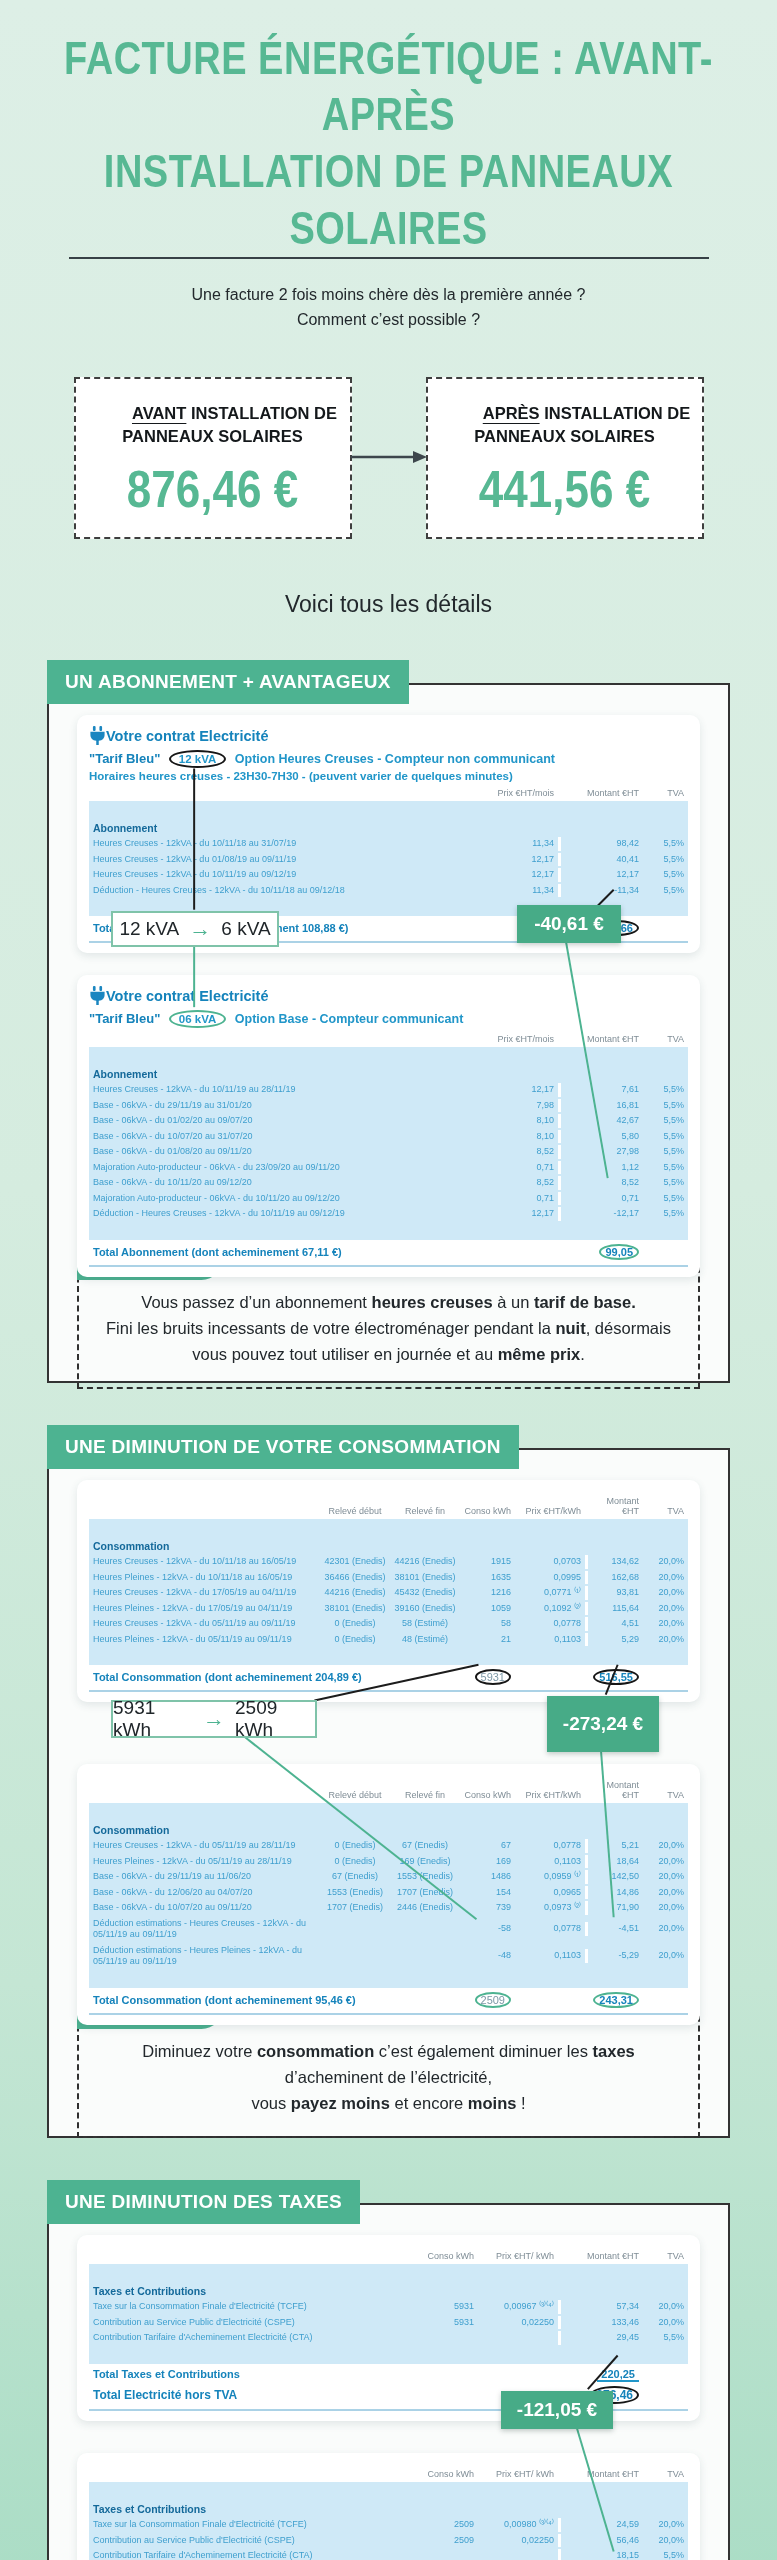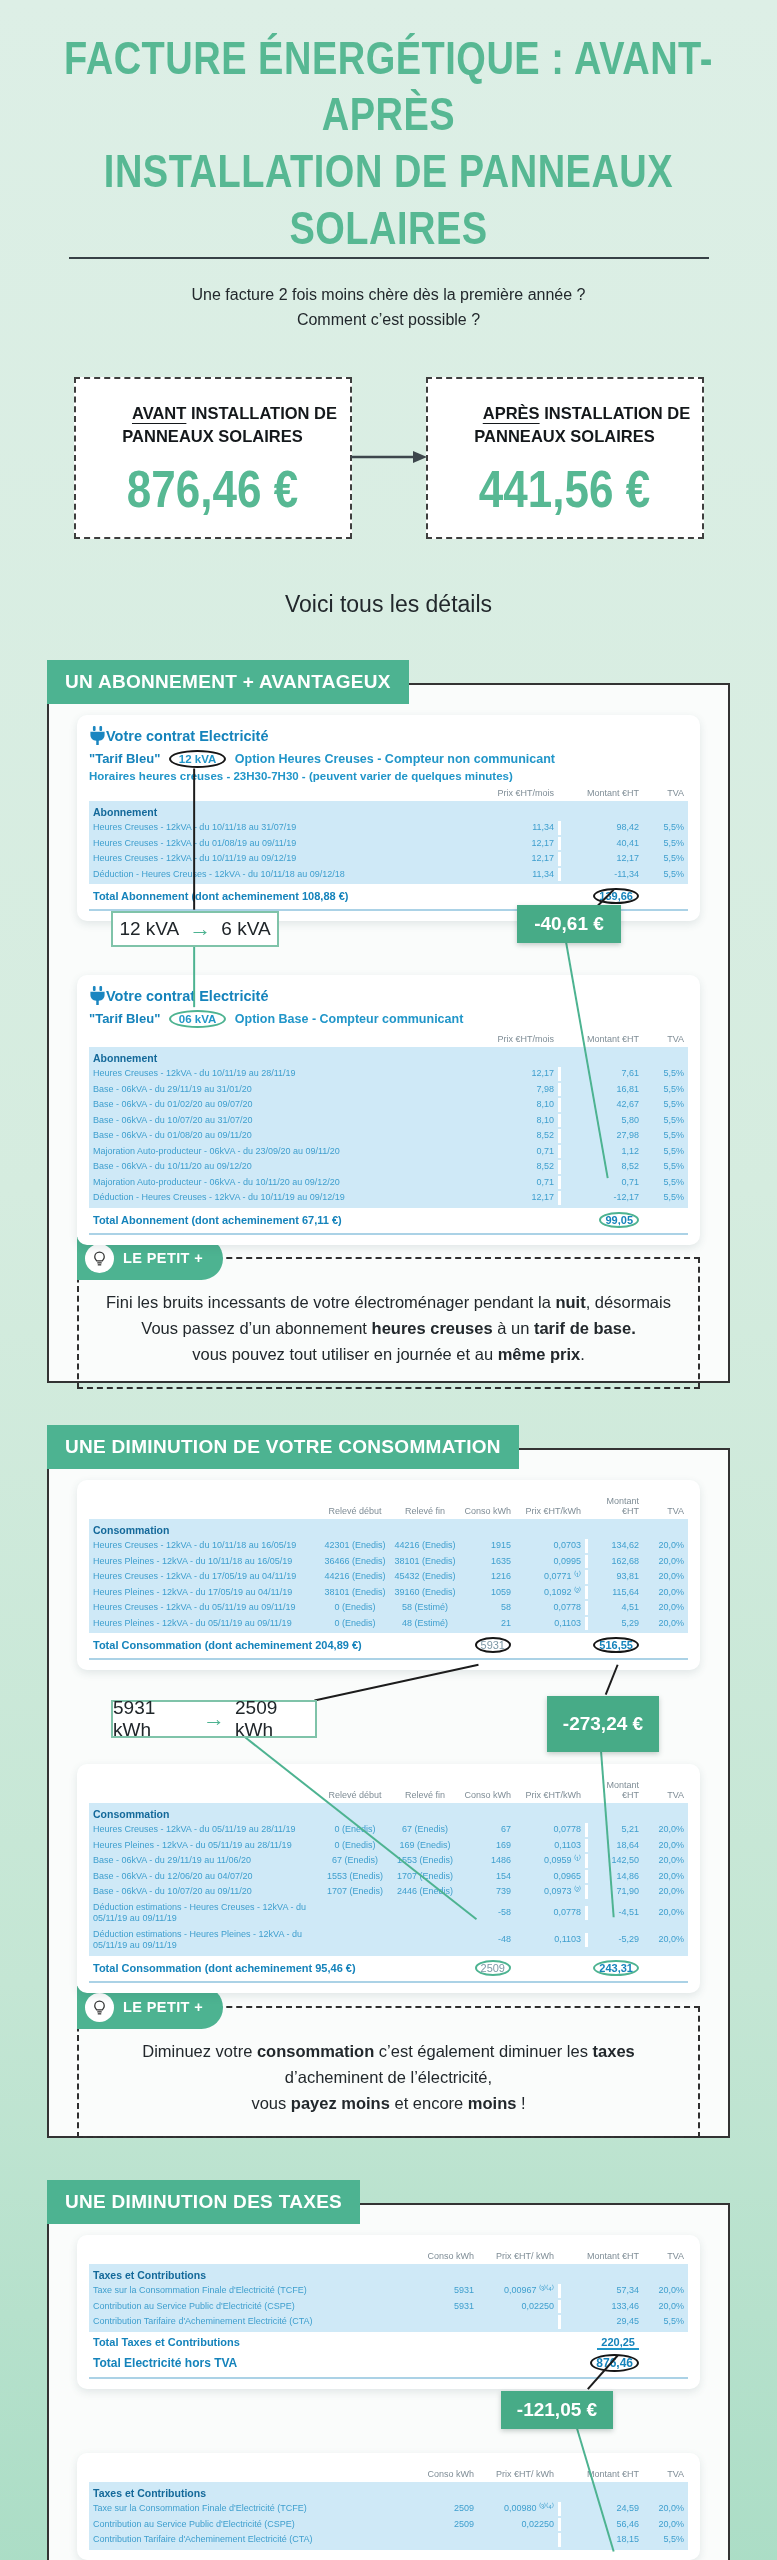--- a/index.html
+++ b/index.html
@@ -35,21 +35,21 @@
           box-shadow:0 3px 9px rgba(40,70,80,.12); padding:10px 12px; z-index:1; }
 
   .contract-head { display:flex; align-items:center; gap:0; color:#1583bb; font-weight:bold; font-size:14.5px; height:22px;}
   .tarif-line { margin-top:3px; font-size:12.5px; color:#2196c9; font-weight:bold; }
   .tarif-name { color:#1583bb; font-size:13px; }
   .kva-pill { display:inline-block; border:2px solid #161616; border-radius:50%; padding:1px 8px; margin:0 5px; font-size:11.5px; }
   .kva-pill.green { border-color:#4db391; }
   .horaires { margin-top:2px; font-size:11.5px; color:#2196c9; font-weight:bold; }
 
   .thead { display:flex; align-items:flex-end; font-size:9px; color:#7f8d96; margin-top:6px; padding-bottom:3px; }
-  .rows-block { background:#cfe9f7; padding:2px 0; }
+  .rows-block { background:#cfe9f7; padding:18px 0; }
   .tgroup { font-size:10.5px; font-weight:bold; color:#14699a; padding:3px 4px 2px; }
   .trow { display:flex; align-items:center; font-size:9px; color:#3f9fce; line-height:11.5px; padding:1px 0; }
   .trow span { padding:1px 4px; }
   .c-label { flex:1; text-align:left; }
   .c-prix { width:75px; text-align:right; }
   .c-montant { width:85px; text-align:right; border-left:3px solid #fff; }
   .c-tva { width:45px; text-align:right; }
   .c-rd, .c-rf { width:70px; text-align:center; }
   .c-conso { width:55px; text-align:right; }
   .c-prixk { width:70px; text-align:right; }
@@ -292,22 +292,22 @@
         <div class="petit-badge">
           <span class="badge-circle">
             <svg width="19" height="19" viewBox="0 0 24 24">
               <path d="M12 4a6 6 0 0 1 6 6c0 2.4-1.5 3.6-2.4 4.9h-7.2C7.5 13.6 6 12.4 6 10a6 6 0 0 1 6-6z" fill="none" stroke="#333" stroke-width="1.6"></path>
               <line x1="9.2" y1="17.5" x2="14.8" y2="17.5" stroke="#333" stroke-width="1.6"></line>
               <line x1="9.8" y1="20" x2="14.2" y2="20" stroke="#333" stroke-width="1.6"></line>
             </svg>
           </span>
           <span>LE PETIT +</span>
         </div>
+        <div><span>Vous passez d’un abonnement </span><span class="b">heures creuses</span><span> à un </span><span class="b">tarif de base.</span></div>
         <div><span>Fini les bruits incessants de votre électroménager pendant la </span><span class="b">nuit</span><span>, désormais</span></div>
-        <div><span>Vous passez d’un abonnement </span><span class="b">heures creuses</span><span> à un </span><span class="b">tarif de base.</span></div>
         <div><span>vous pouvez tout utiliser en journée et au </span><span class="b">même prix</span><span>.</span></div>
       </div>
     </div>
   </div>
 
   <div class="section">
     <div class="sec-tag">UNE DIMINUTION DE VOTRE CONSOMMATION</div>
     <div class="panel panel-2">
 
       <svg class="overlay" viewBox="0 0 683 690" preserveAspectRatio="none">

